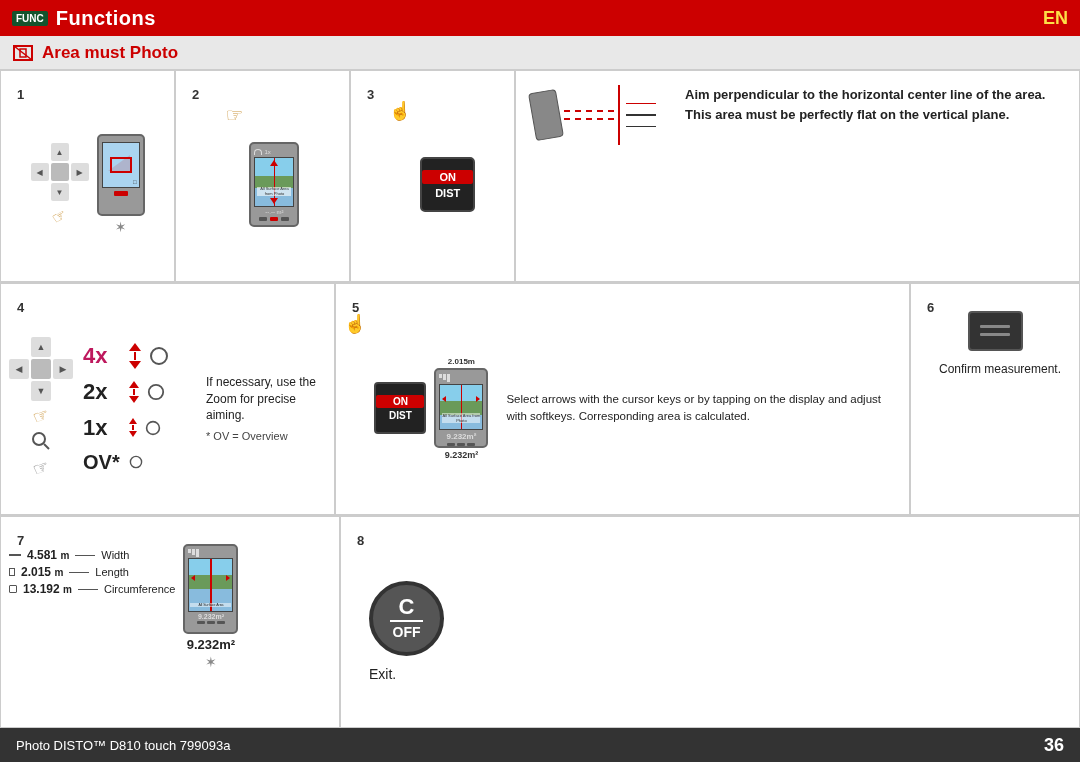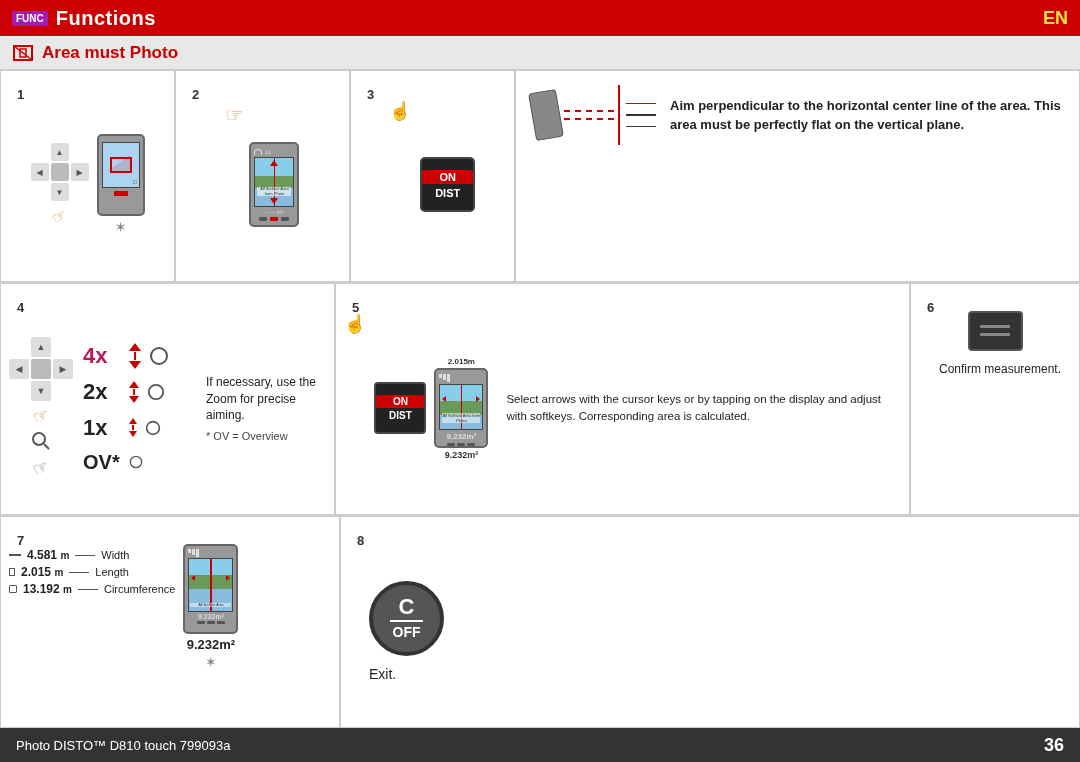--- a/index.html
+++ b/index.html
@@ -20,21 +20,21 @@
       align-items: center;
       justify-content: space-between;
       padding: 0 12px;
     }
     .header-left {
       display: flex;
       align-items: center;
       gap: 8px;
     }
     .func-badge {
-      background: #a21caf;
+      background: #14532d;
       color: white;
       font-size: 10px;
       font-weight: bold;
       padding: 2px 4px;
       border-radius: 2px;
     }
     .header-title {
       color: white;
       font-size: 20px;
       font-weight: bold;
@@ -217,21 +217,21 @@
         <div style="font-size:18px; color:#cc9944; align-self:flex-start; margin-top:2px;">☝</div>
 
         <div style="width:55px; height:55px; background:#222; border-radius:5px; border:2px solid #444; display:flex; flex-direction:column; align-items:center; justify-content:center;">
           <div style="background:#cc0000; color:white; font-size:11px; font-weight:bold; padding:1px 8px; border-radius:2px; width:100%; text-align:center;">ON</div>
           <div style="color:white; font-size:11px; font-weight:bold; margin-top:3px;">DIST</div>
         </div>
       </div>
     </div>
 
     <div class="cell" style="flex:1; padding:14px 16px;">
-      <div style="display:flex; gap:4px; align-items:center;">
+      <div style="display:flex; gap:19px; align-items:flex-start;">
 
         <div style="display:flex; align-items:center; gap:4px; flex-shrink:0;">
 
           <div style="width:28px; height:48px; background:#888; border-radius:4px; border:1.5px solid #555; transform:rotate(-10deg);"></div>
 
           <div style="display:flex; flex-direction:column; gap:2px;">
             <div style="width:50px; height:1.5px; border-top:2px dashed #cc0000;"></div>
             <div style="width:50px; height:1.5px; border-top:2px dashed #cc0000; margin-top:4px;"></div>
           </div>
 

